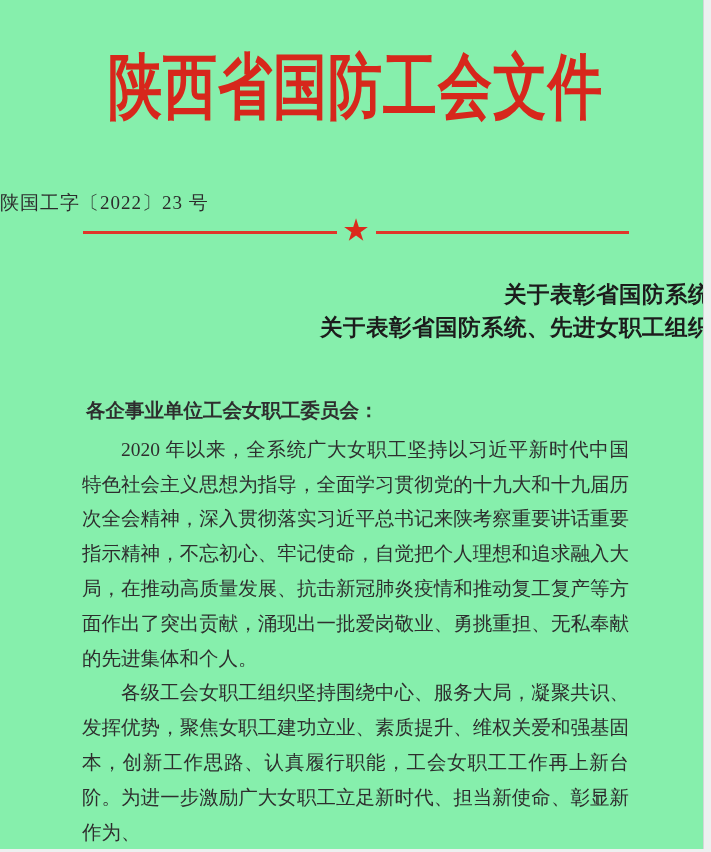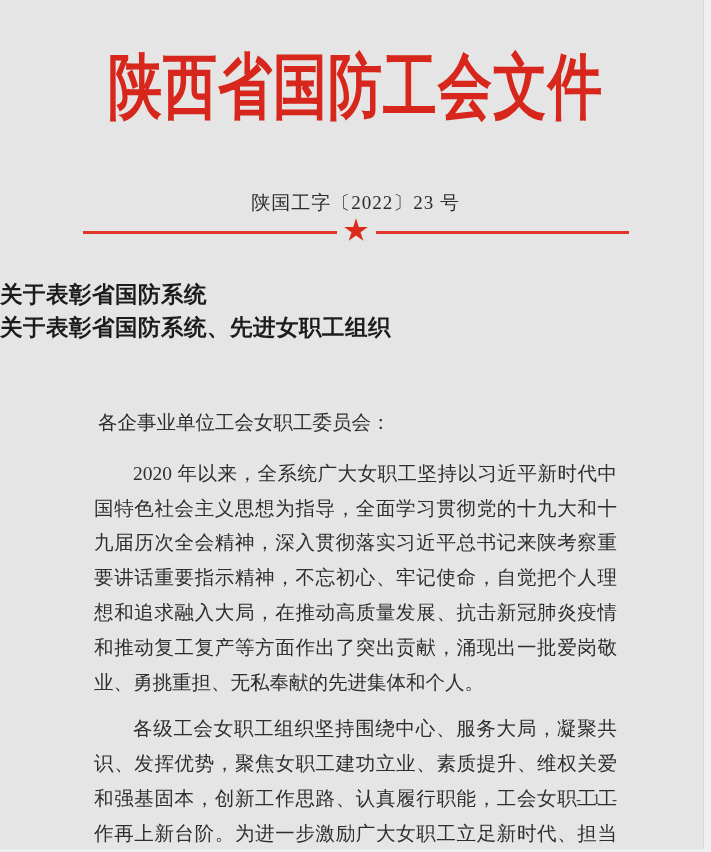--- a/index.html
+++ b/index.html
@@ -6,21 +6,21 @@
   body {
     width: 711px; height: 852px;
     background: #ffffff;
     font-family: "Liberation Serif", "DejaVu Serif", serif;
     position: relative;
     overflow: hidden;
   }
   .page {
     position: absolute; top: 0; left: 0;
     width: 711px; height: 852px;
-    background: #e5e5e5;
+    background: #86efac;
   }
   
   .edge-right {
     position: absolute; top: 0; right: 0;
     width: 7px; height: 100%;
     background: #eef0f0;
     border-left: 1px solid #d2d7d7;
   }
   .edge-bottom {
     position: absolute; bottom: 0; left: 0;
@@ -39,21 +39,21 @@
     line-height: 54px;
     letter-spacing: 1px;
     transform: scaleY(1.32);
     transform-origin: top center;
     white-space: nowrap;
   }
 
   .doc-number {
     position: absolute; top: 190px; left: 0;
     width: 100%;
-    text-align: center;
+    text-align: left;
     font-size: 19px;
     color: #2c2c2c;
     letter-spacing: 1px;
   }
 
   
   .red-rule {
     position: absolute; top: 218px; left: 83px;
     width: 546px; height: 28px;
     display: flex; align-items: center;
@@ -66,39 +66,39 @@
     color: #dc2a1c;
     font-size: 27px;
     line-height: 27px;
     margin: 0 6px;
     padding-bottom: 3px;
   }
 
   .doc-title {
     position: absolute; top: 278px; left: 0;
     width: 100%;
-    text-align: left;
+    text-align: right;
     font-size: 22.5px;
     line-height: 33px;
     font-weight: bold;
     color: #1c1c1c;
     letter-spacing: 0.5px;
   }
 
   .body-text {
     position: absolute; top: 390px; left: 82px;
     width: 547px;
     font-size: 19.5px;
     line-height: 34.8px;
     color: #2e2e2e;
     text-align: justify;
   }
-  .body-text .salutation { margin: 16px; }
+  .body-text .salutation { margin: 4px; font-weight: bold; }
   .body-text p.para {
-    margin: 12px;
+    margin: 0;
     text-indent: 2em;
   }
 
   .page-number {
     position: absolute; top: 791px; left: 576px;
     font-size: 15px;
     color: #3c3c3c;
     letter-spacing: 4px;
     white-space: pre;
   }

